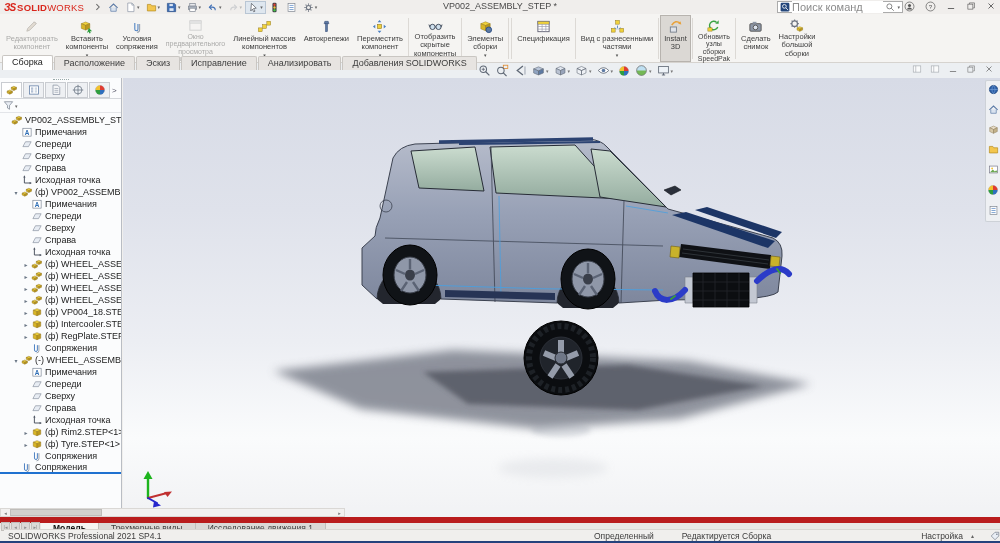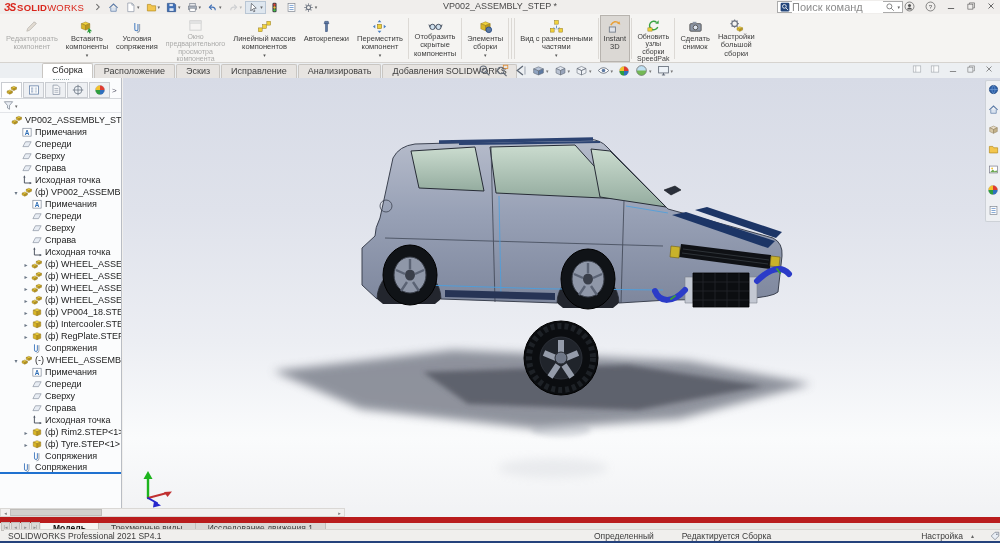--- a/index.html
+++ b/index.html
@@ -40,21 +40,21 @@
   .rbtn .ic { height:17px; }
   .rbtn .lbl { font-size:7.5px; line-height:8.3px; text-align:center; color:#3d3d3d; white-space:nowrap; }
   .rbtn.small .lbl { font-size:7px; line-height:7.4px; }
   .rbtn .drop { font-size:5px; color:#555; height:6px; line-height:6px; }
   .rbtn.disabled { opacity:.42; filter:grayscale(.6); }
   .rbtn.pressed { background:#dbd8d4; border-color:#b7b3ae; }
   #ribbon-collapse { position:absolute; right:6px; bottom:2px; font-size:8px; color:#666; }
 
   
   #tabrow { position:absolute; left:0; top:63px; width:1000px; height:15px; background:#eceff2; }
-  #ribbon-tabs { position:absolute; left:2px; bottom:0; display:flex; height:15px; align-items:flex-end;margin-left:40px; }
+  #ribbon-tabs { position:absolute; left:2px; bottom:8px; display:flex; height:15px; align-items:flex-end; }
   .ctab { height:14px; padding:1px 9px 0; font-size:9px; color:#3d3d3d; background:#e7e4e1;
     border:1px solid #c9c6c2; border-bottom:none; margin-right:1px; border-radius:2px 2px 0 0; }
   .ctab.active { background:#fff; color:#1c1c1c; height:15px; }
   #headsup { position:absolute; left:477px; top:1px; display:flex; align-items:center; gap:3px; }
   .hbtn { display:flex; align-items:center; padding:0 1px; }
   .hbtn .drop { font-size:5px; color:#777; margin-left:1px; }
   #docctrl { position:absolute; right:6px; top:1px; display:flex; align-items:center; gap:8px; opacity:.75; }
 
   
   #main { position:absolute; left:0; top:78px; width:1000px; height:439px; }
@@ -379,20 +379,31 @@
             <path d="M3 5v5.5l5 2V7z" fill="#d9b626" stroke="#8f731a" stroke-width=".5"></path>
             <path d="M13 5v5.5l-5 2V7z" fill="#bd9a1d" stroke="#8f731a" stroke-width=".5"></path>
             <circle cx="11.5" cy="11.5" r="3" fill="#5d7aa3" stroke="#2c4f86"></circle>
           </svg>
         </span>
         <div class="lbl">Элементы<br>сборки</div>
         <span class="drop">▾</span>
       </div>
       <div class="rsep"></div>
       <div class="rsep"></div>
+      <div class="rbtn">
+        <span class="ic">
+          <svg width="15" height="15" viewBox="0 0 16 16">
+            <rect x="2" y="2.5" width="12" height="11" fill="#fff" stroke="#667"></rect>
+            <rect x="2" y="2.5" width="12" height="3" fill="#f0d23c" stroke="#667" stroke-width=".5"></rect>
+            <path d="M2 8h12M2 10.8h12M6.5 5.5v8M10.5 5.5v8" stroke="#99a" stroke-width=".7"></path>
+          </svg>
+        </span>
+        <div class="lbl">Спецификация</div>
+        <span class="drop"></span>
+      </div>
       <div class="rsep"></div>
       <div class="rbtn">
         <span class="ic">
           <svg width="15" height="15" viewBox="0 0 16 16">
             <g stroke="#8f731a" stroke-width=".5" fill="#f0d23c">
               <rect x="6" y="1.5" width="4" height="4"></rect>
               <rect x="1.5" y="10" width="4" height="4"></rect>
               <rect x="10.5" y="10" width="4" height="4"></rect>
             </g>
             <path d="M8 7v3M5 9l2 2M11 9l-2 2" stroke="#4a7fc1" stroke-width=".9" fill="none"></path>

